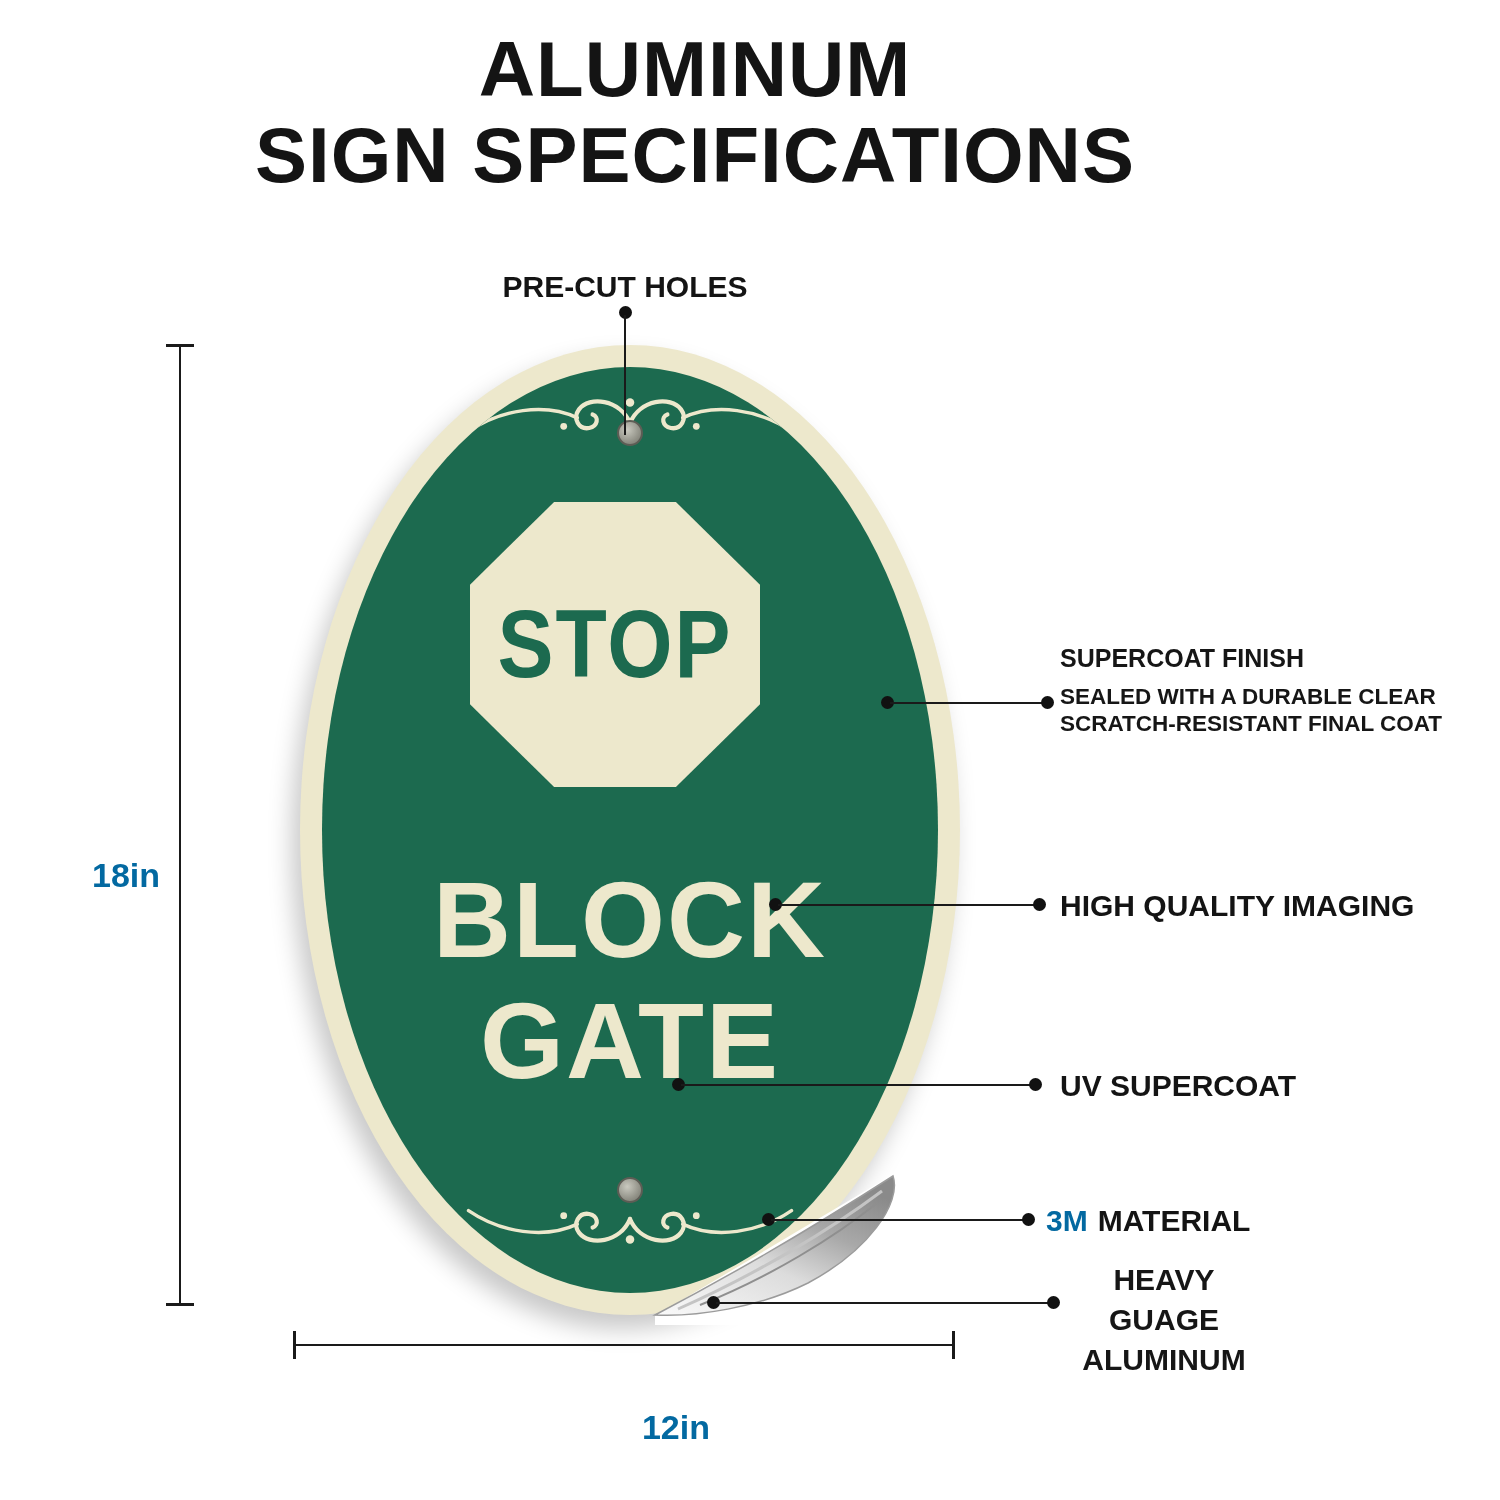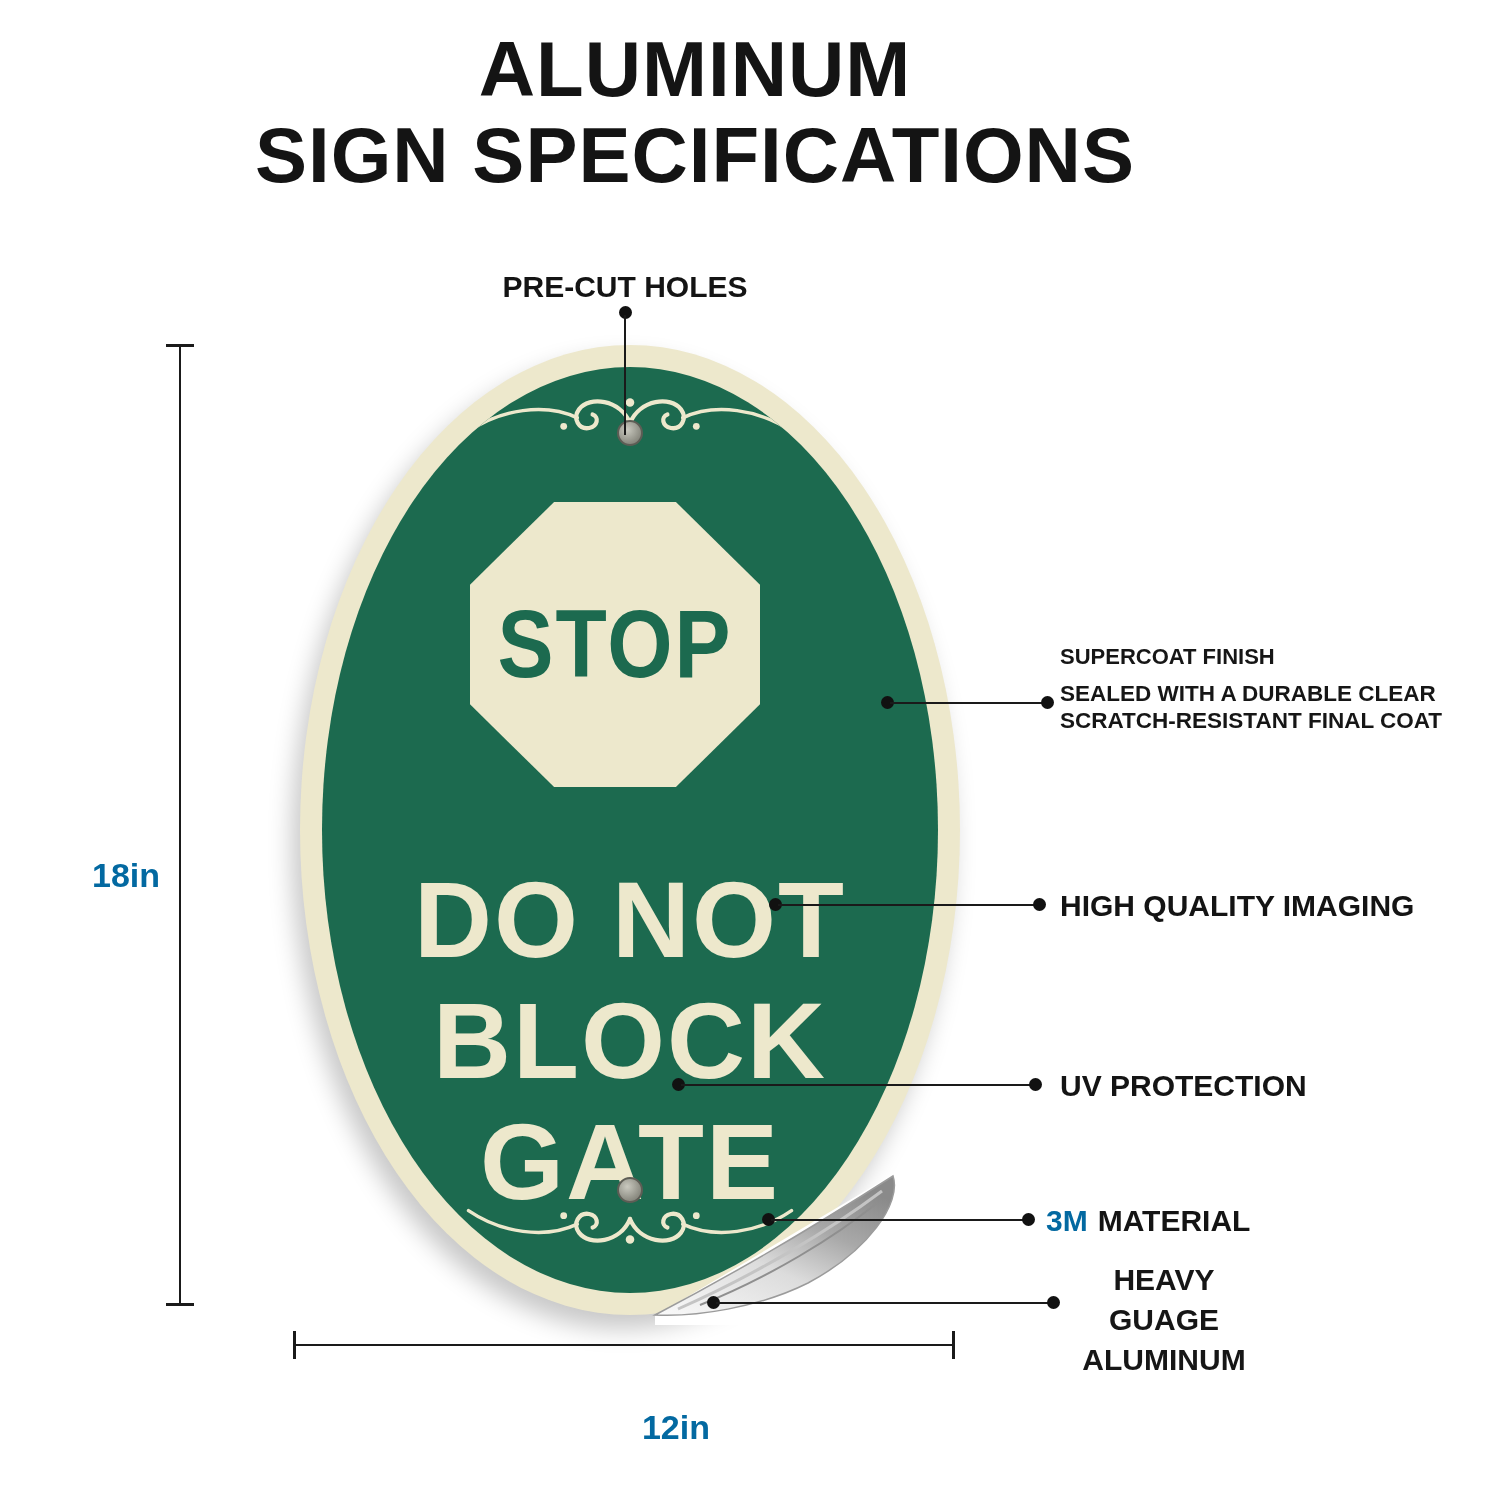--- a/index.html
+++ b/index.html
@@ -69,21 +69,21 @@
   .dim-line, .dim-cap, .cline { position: absolute; background: #1a1a1a; }
   .dim-label { position: absolute; font-size: 34px; font-weight: 700; color: #0369a1; margin-top: 48px; }
   .dim-label.w { width: 160px; text-align: right; }
 
   
   .dot { position: absolute; width: 13px; height: 13px; border-radius: 50%; background: #111; z-index: 6; }
   .cline { z-index: 6; }
   .callout-label { position: absolute; font-size: 30px; font-weight: 700; color: #141414; white-space: nowrap; }
   .callout-label.centered { text-align: center; white-space: normal; }
   .supercoat-block { position: absolute; left: 1060px; top: 644px; }
-  .supercoat-title { font-size: 22px; font-weight: 700; margin-bottom: 10px; }
+  .supercoat-title { font-size: 25px; font-weight: 700; margin-bottom: 10px; }
   .supercoat-sub { font-size: 22.5px; font-weight: 700; line-height: 27px; }
   .brand-red { color: #0369a1; }
   .material-rest { margin-left: 10px; }
   .aluminum-block {
     position: absolute; left: 1064px; top: 1260px; width: 200px;
     text-align: center; font-size: 30px; font-weight: 700; line-height: 40px;
   }
 </style>
 </head>
 <body>
@@ -121,21 +121,20 @@
           <circle cx="122" cy="44" r="4" fill="#EDE8CC" stroke="none"></circle>
           <circle cx="278" cy="44" r="4" fill="#EDE8CC" stroke="none"></circle>
         </g>
       </svg>
 
       <div class="octagon">
         <span class="stop-text">STOP</span>
       </div>
 
       <div class="message">
-        <div>DO NOT</div>
         <div>BLOCK</div>
         <div>GATE</div>
       </div>
 
     </div>
 
     <div class="hole hole-top"></div>
     <div class="hole hole-bottom"></div>
 
     <svg class="peel" viewBox="0 0 360 210" preserveAspectRatio="none">
@@ -178,21 +177,21 @@
   </div>
 
   <div class="dot" style="left:769px; top:898px;"></div>
   <div class="cline" style="left:778px; top:904px; width:262px; height:2px;"></div>
   <div class="dot" style="left:1033px; top:898px;"></div>
   <div class="callout-label" style="left:1060px; top:889px;">HIGH QUALITY IMAGING</div>
 
   <div class="dot" style="left:672px; top:1078px;"></div>
   <div class="cline" style="left:681px; top:1084px; width:355px; height:2px;"></div>
   <div class="dot" style="left:1029px; top:1078px;"></div>
-  <div class="callout-label" style="left:1060px; top:1069px;">UV PROTECTION</div>
+  <div class="callout-label" style="left:1060px; top:1069px;">UV SUPERCOAT</div>
 
   <div class="dot" style="left:762px; top:1213px;"></div>
   <div class="cline" style="left:771px; top:1219px; width:258px; height:2px;"></div>
   <div class="dot" style="left:1022px; top:1213px;"></div>
   <div class="callout-label" style="left:1046px; top:1204px;">
     <span class="brand-red">3M</span><span class="material-rest">MATERIAL</span>
   </div>
 
   <div class="dot" style="left:707px; top:1296px;"></div>
   <div class="cline" style="left:716px; top:1302px; width:338px; height:2px;"></div>

